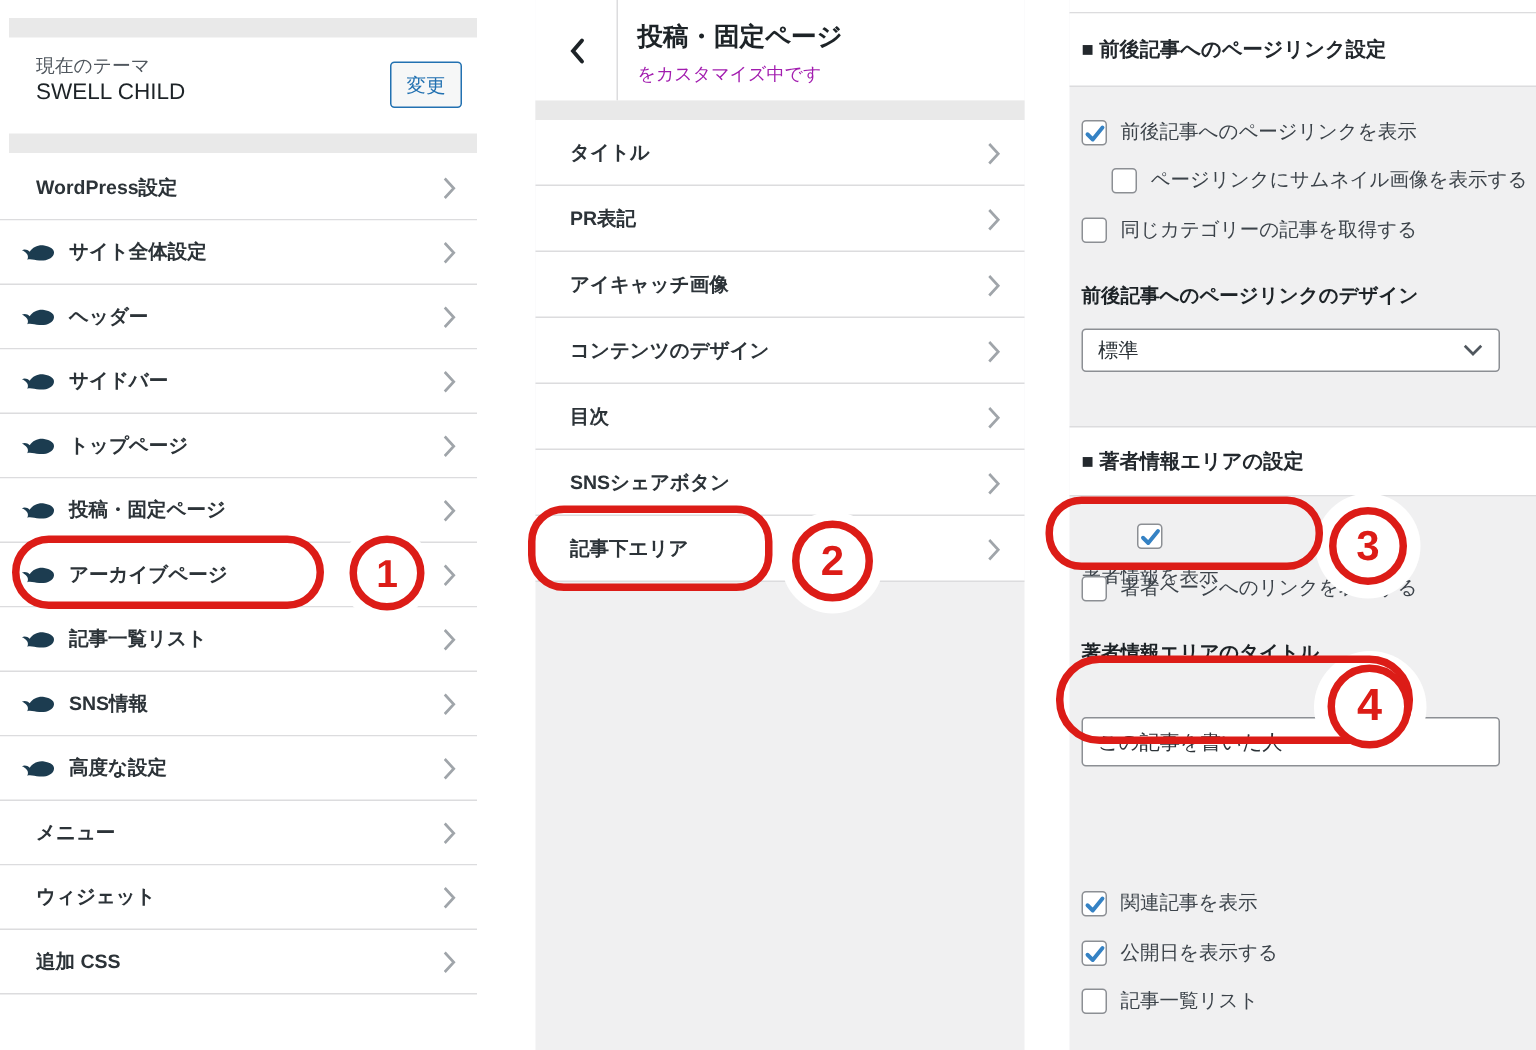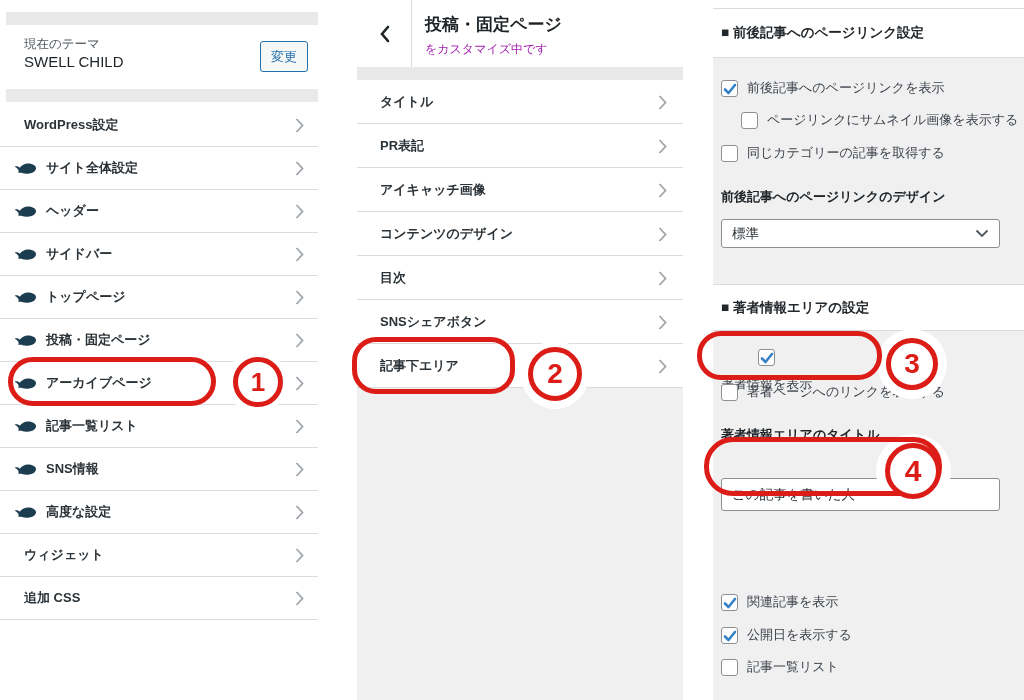--- a/index.html
+++ b/index.html
@@ -232,20 +232,28 @@
             </svg>
           </span>
         <span class="mi-label">高度な設定</span>
         <span class="chev-r">
             <svg width="9" height="15">
               <use href="#chev-right"></use>
             </svg>
           </span>
       </li>
       <li class="menu-item no-icon">
+        <span class="mi-label">メニュー</span>
+        <span class="chev-r">
+            <svg width="9" height="15">
+              <use href="#chev-right"></use>
+            </svg>
+          </span>
+      </li>
+      <li class="menu-item no-icon">
         <span class="mi-label">ウィジェット</span>
         <span class="chev-r">
             <svg width="9" height="15">
               <use href="#chev-right"></use>
             </svg>
           </span>
       </li>
       <li class="menu-item no-icon">
         <span class="mi-label">追加 CSS</span>
         <span class="chev-r">

